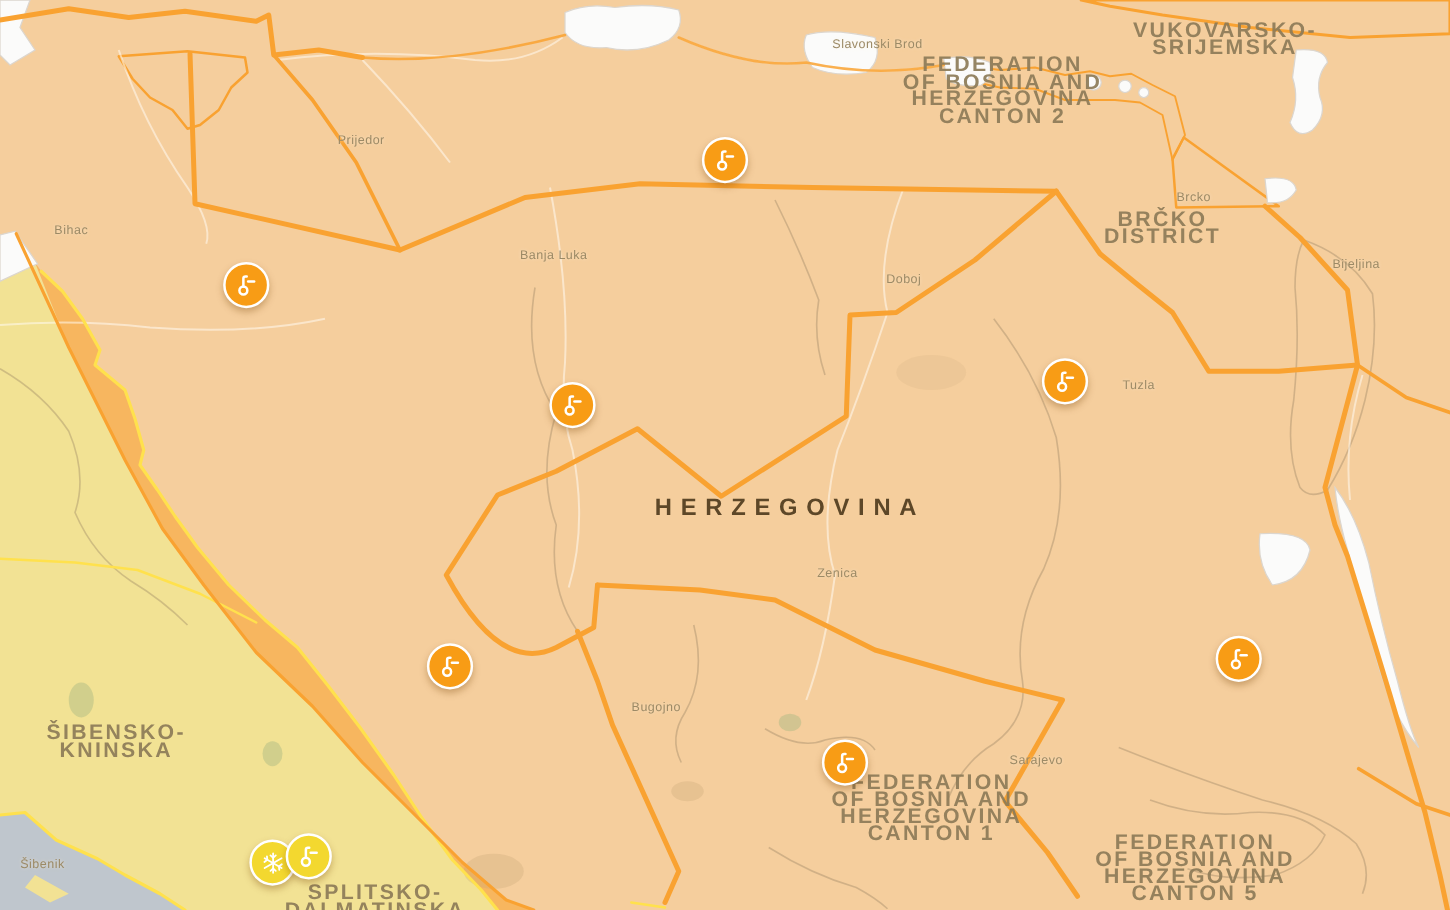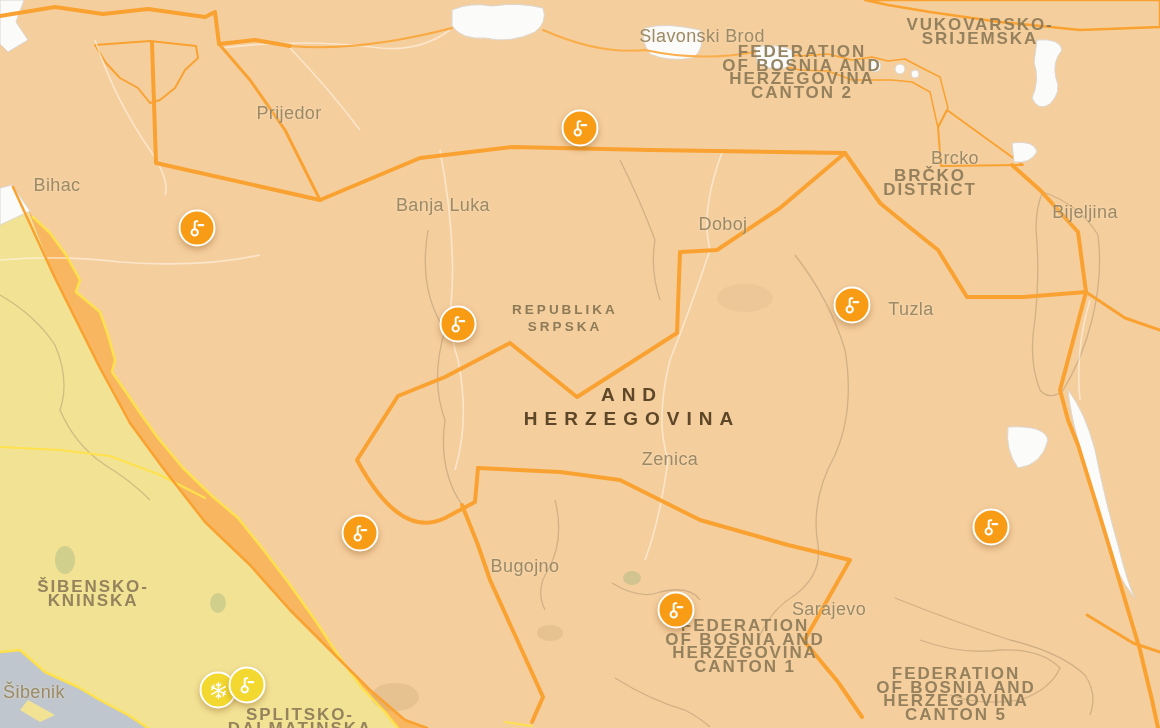--- a/index.html
+++ b/index.html
@@ -19,21 +19,21 @@
   .f-white{fill:var(--no-warning,#FBFBFA);stroke:#DCD6CE;stroke-width:1;}
   .s-border{stroke:var(--border-orange,#F9A231);fill:none;stroke-linecap:round;stroke-linejoin:round;}
   .s-yellow{stroke:var(--border-yellow,#FFE14D);fill:none;stroke-linecap:round;stroke-linejoin:round;}
   .s-muni{stroke:rgba(150,128,96,.38);fill:none;stroke-width:1.3;}
   .s-river{stroke:rgba(255,250,240,.55);fill:none;stroke-width:1.6;}
   .terrain{fill:rgba(198,166,120,.30);}
   .greens{fill:rgba(168,185,130,.45);}
 
   
   .map-label{position:absolute;transform:translate(-50%,-50%);white-space:nowrap;text-align:center;pointer-events:none;}
-  .city-label{font-size:18px;letter-spacing:.4px;color:var(--city-label,#9C8A66);text-shadow:0 0 3px rgba(255,242,220,.55);}
+  .city-label{font-size:10px;letter-spacing:.4px;color:var(--city-label,#9C8A66);text-shadow:0 0 3px rgba(255,242,220,.55);}
   .region-label{font-size:17px;font-weight:bold;letter-spacing:1.9px;line-height:13.5px;color:var(--region-label,#8D7B58);opacity:.92;}
   .subcountry-label{font-size:13.5px;font-weight:bold;letter-spacing:3px;line-height:16.5px;color:var(--region-label,#8D7B58);}
   .country-label{font-size:19px;font-weight:bold;letter-spacing:7px;line-height:24px;color:var(--country-label,#5D4728);}
 
   
   .warning-icon{
     position:absolute;width:37px;height:37px;border-radius:50%;
     transform:translate(-50%,-50%);
     border:2.5px solid #fff;
     box-shadow:0 3px 6px rgba(120,70,10,.35);
@@ -134,26 +134,21 @@
       <path stroke-width="3" d="M1086,292 L1125,318 L1160,330"></path>
       <path stroke-width="4" d="M1012,165 L1040,190 L1078,232 L1086,292 L1060,390 L1068,420 L1078,445 L1095,500 L1112,556 L1128,610 L1140,650 L1152,700 L1158,728"></path>
       <path stroke-width="3" d="M1087,615 L1133,643 L1160,652"></path>
       <path stroke-width="2.5" d="M13,187 L55,278 L100,368 L130,423 L163,468 L205,522 L250,565 L290,610 L330,650 L370,690 L405,720 L427,728"></path>
       <path stroke-width="2" opacity=".85" d="M290,46 Q360,52 452,28 M543,30 Q600,55 645,50 Q700,62 755,52"></path>
     </g>
   </svg>
 
   <div id="label-layer" style="position:absolute;inset:0;">
       <div class="map-label country-label" style="left: 632px; top: 407px;">
-        <div>AND</div>
-        <div>HERZEGOVINA</div>
-      </div>
-      <div class="map-label subcountry-label" style="left: 565px; top: 318px;">
-        <div>REPUBLIKA</div>
-        <div>SRPSKA</div>
+        <div>HERZEGOVINA</div>
       </div>
       <div class="map-label city-label" style="left: 702px; top: 36px;">Slavonski Brod</div>
       <div class="map-label city-label" style="left: 289px; top: 113px; text-align: center;">Prijedor</div>
       <div class="map-label city-label" style="left: 27px; top: 185px; margin-left: 30px;">Bihac</div>
       <div class="map-label city-label" style="left: 955px; top: 158px;">Brcko</div>
       <div class="map-label city-label" style="left: 1085px; top: 212px;">Bijeljina</div>
       <div class="map-label city-label" style="left: 443px; top: 205px;">Banja Luka</div>
       <div class="map-label city-label" style="left: 723px; top: 224px;">Doboj</div>
       <div class="map-label city-label" style="left: 911px; top: 309px;">Tuzla</div>
       <div class="map-label city-label" style="left: 670px; top: 459px;">Zenica</div>

